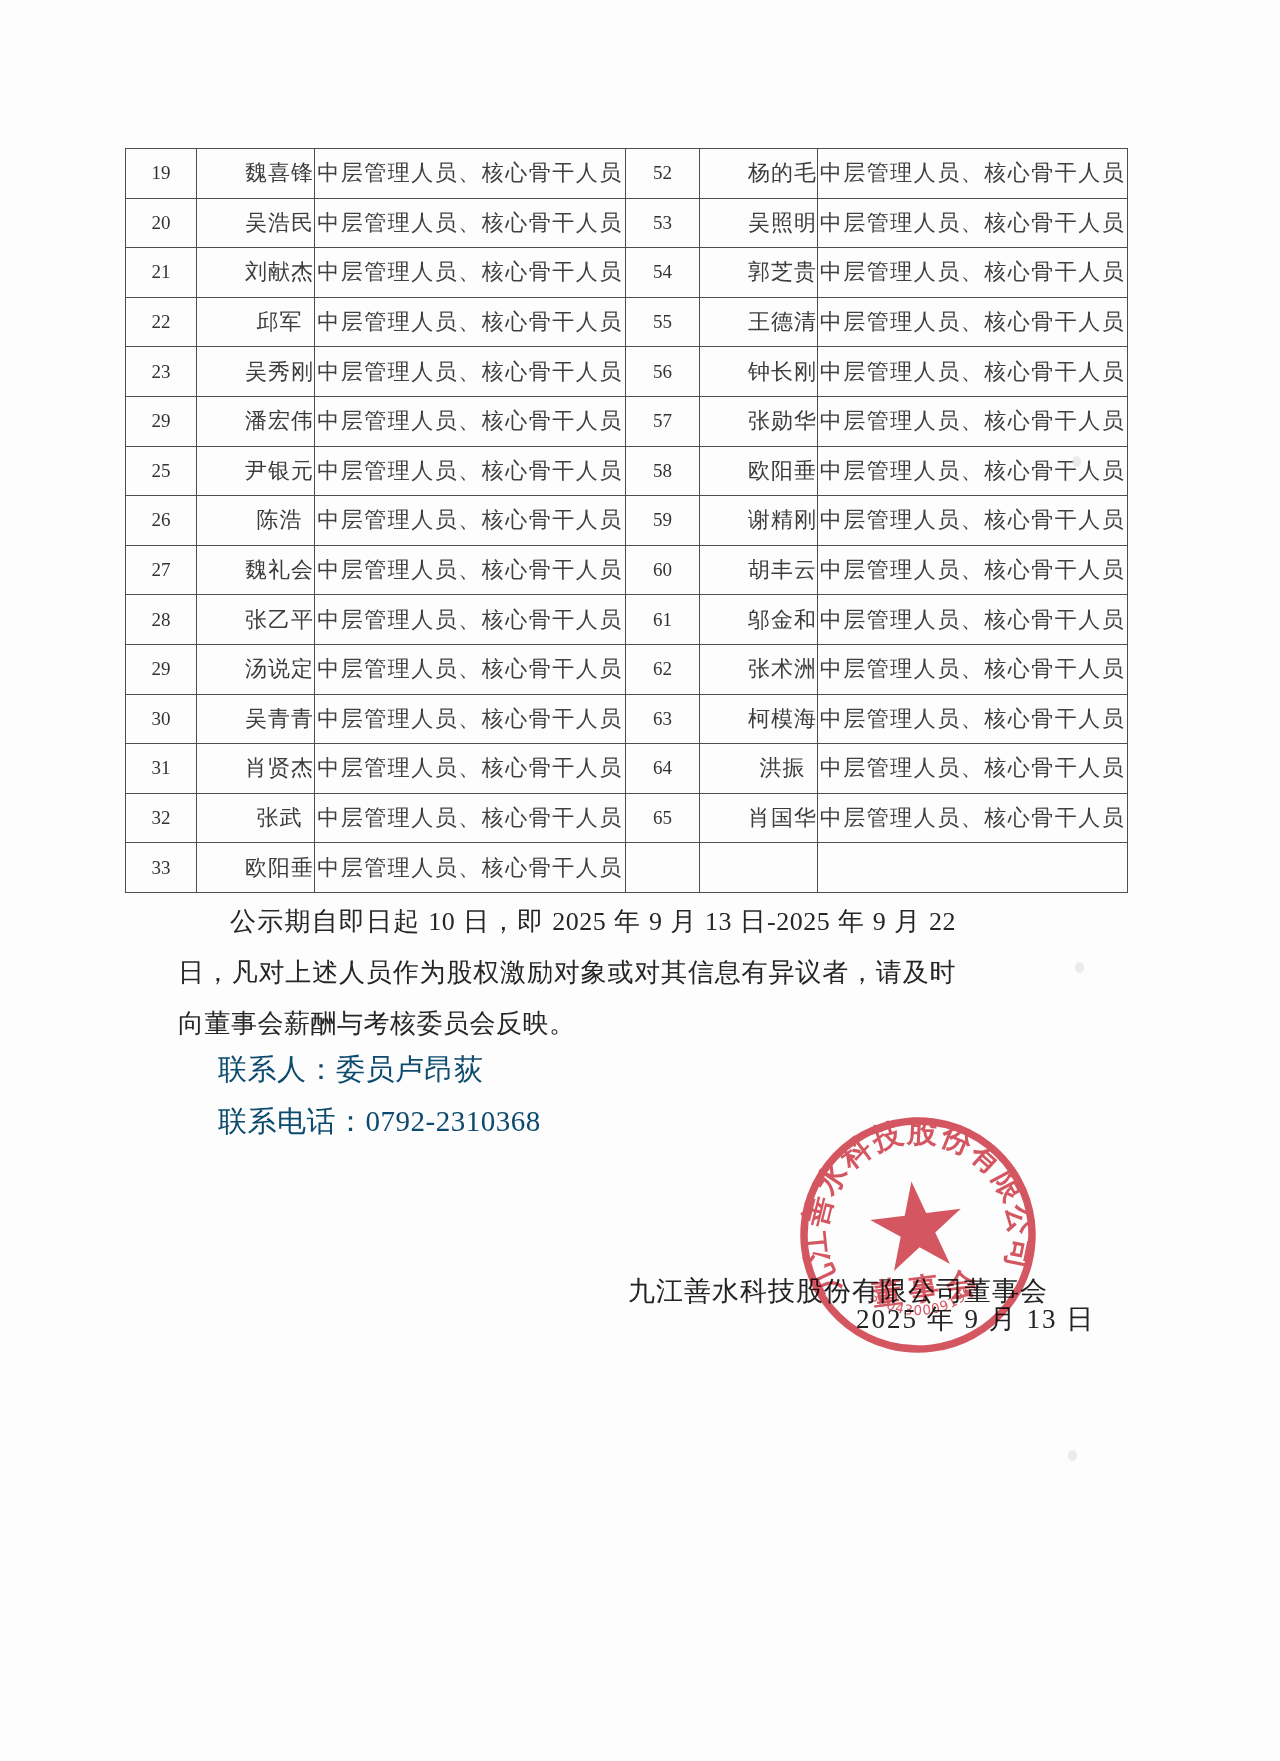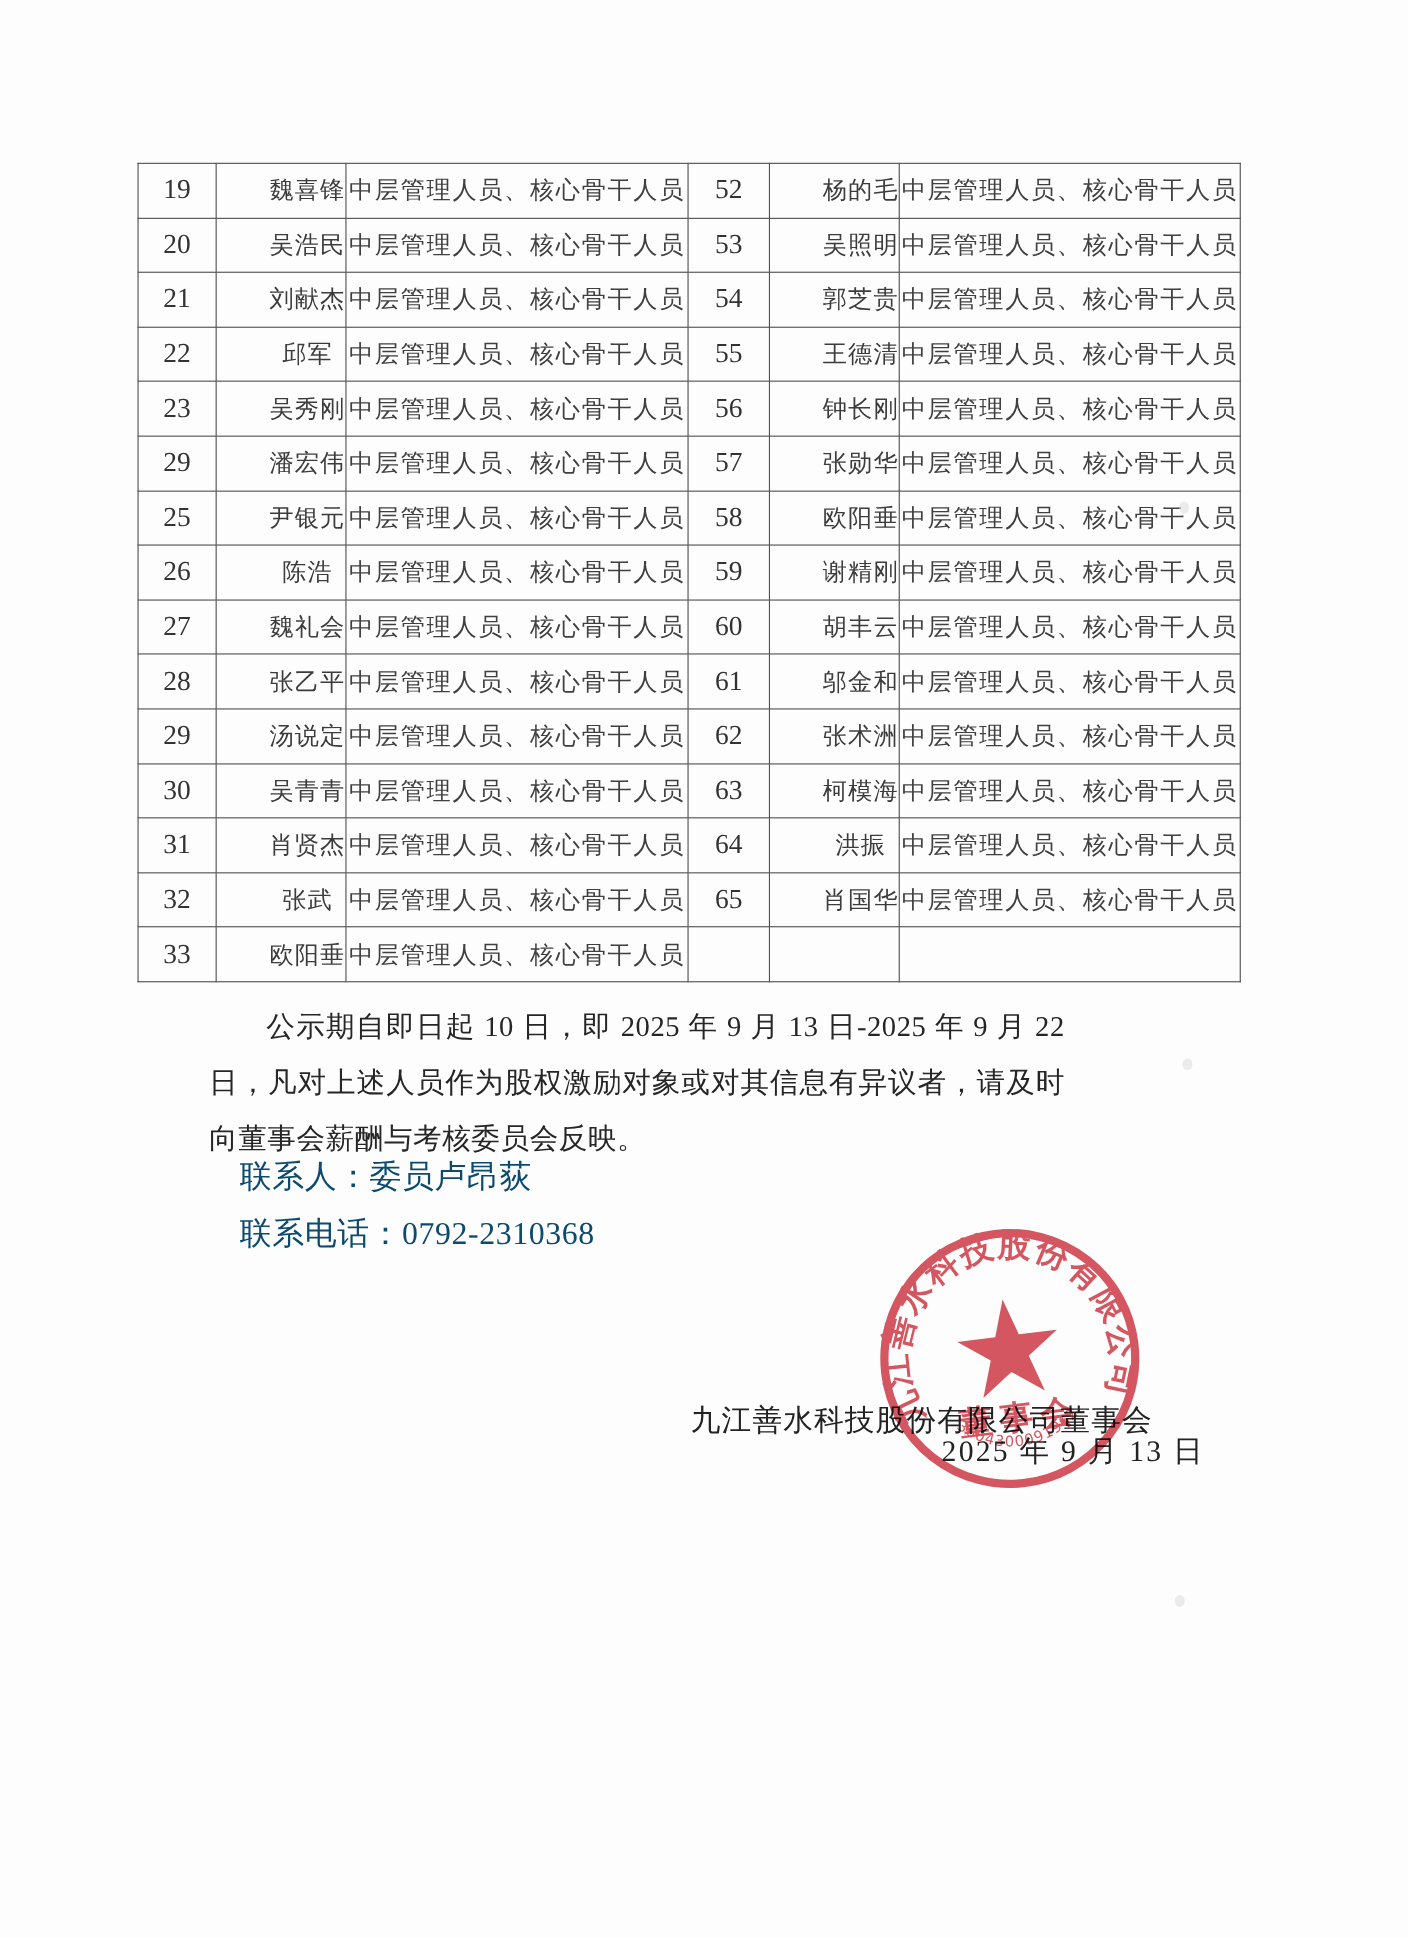--- a/index.html
+++ b/index.html
@@ -10,26 +10,26 @@
   
   .roster{
     position:absolute;left:125px;top:148px;width:1002px;
     border-collapse:collapse;table-layout:fixed;
   }
   .roster td{
     border:1px solid #4e4e4e;height:48.6px;padding:0;
     text-align:center;vertical-align:middle;
     font-size:22px;color:#3c3c3c;white-space:nowrap;overflow:hidden;
   }
-  .roster td.c-no{font-size:25px;color:#333;}
+  .roster td.c-no{font-size:19px;color:#333;}
   .roster td.c-name{letter-spacing:1px;padding-left:48px;}
   .roster td.c-pos{letter-spacing:1.5px;color:#404040;margin-left:24px;}
   
   .notice{
-    position:absolute;left:178px;top:896px;width:778px;margin:12px;
+    position:absolute;left:178px;top:896px;width:778px;margin:0;
     font-size:26px;line-height:51px;color:#262626;
     text-align:justify;text-indent:2em;letter-spacing:0.5px;
   }
   .contact-line{
     position:absolute;left:218px;font-size:29px;color:#0c4a6e;letter-spacing:0.5px;
   }
   .contact-person{top:1050px;}
   .contact-phone{top:1102px;}
   .sig{position:absolute;color:#232323;white-space:nowrap;}
   .sig-company{left:628px;top:1248px;font-size:27px;letter-spacing:1px;margin-top:25px;}

